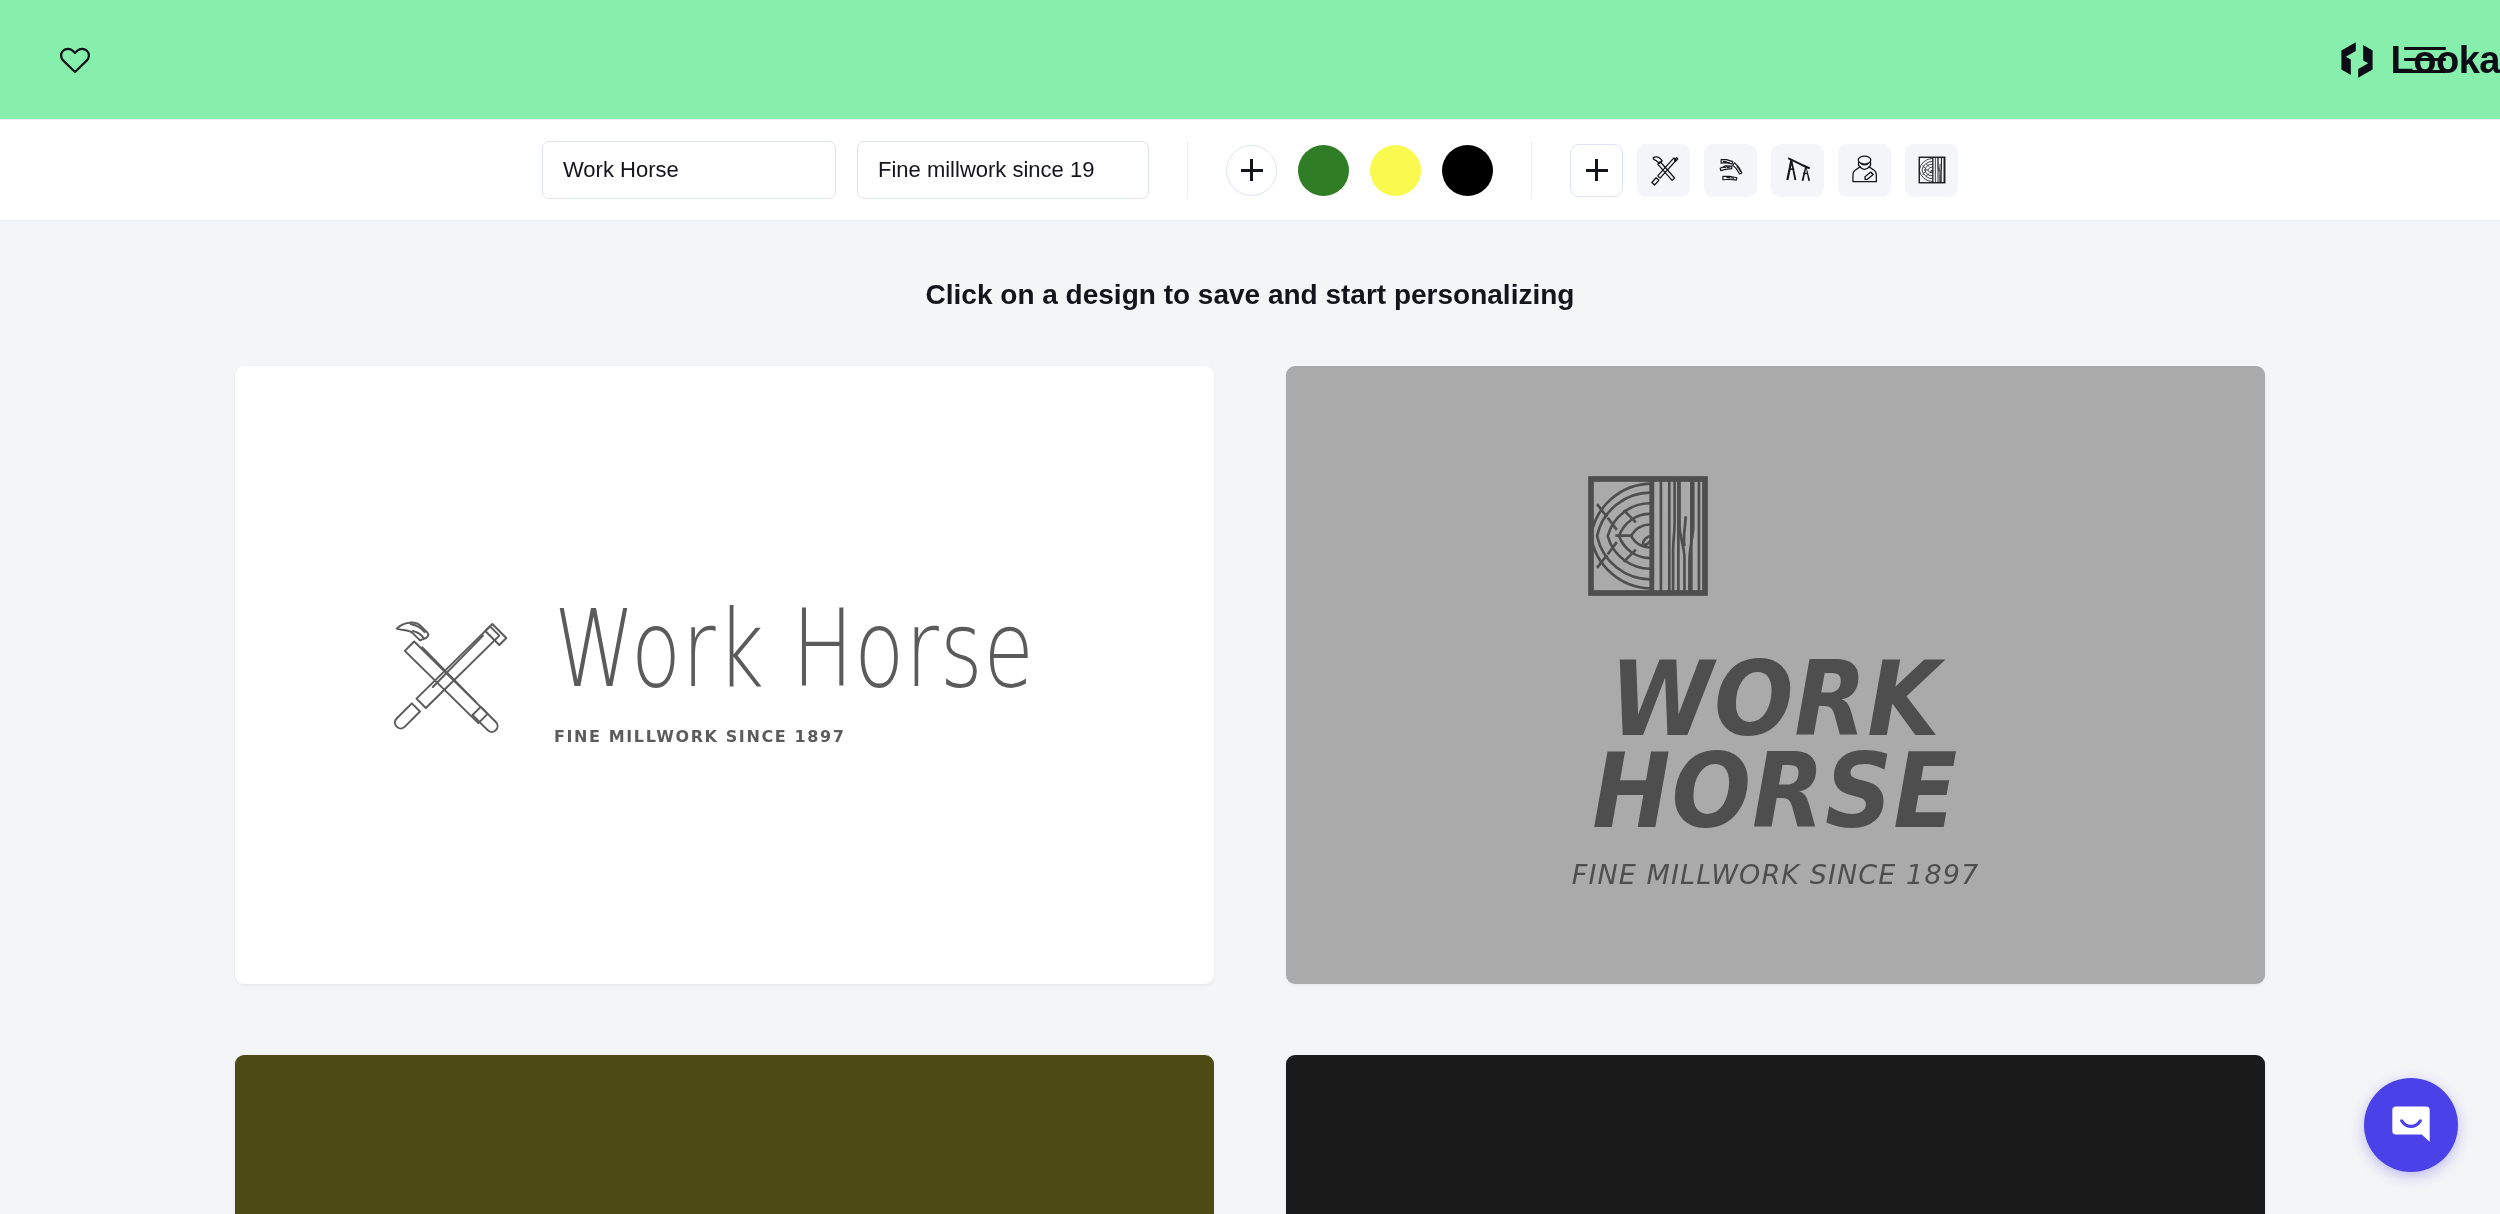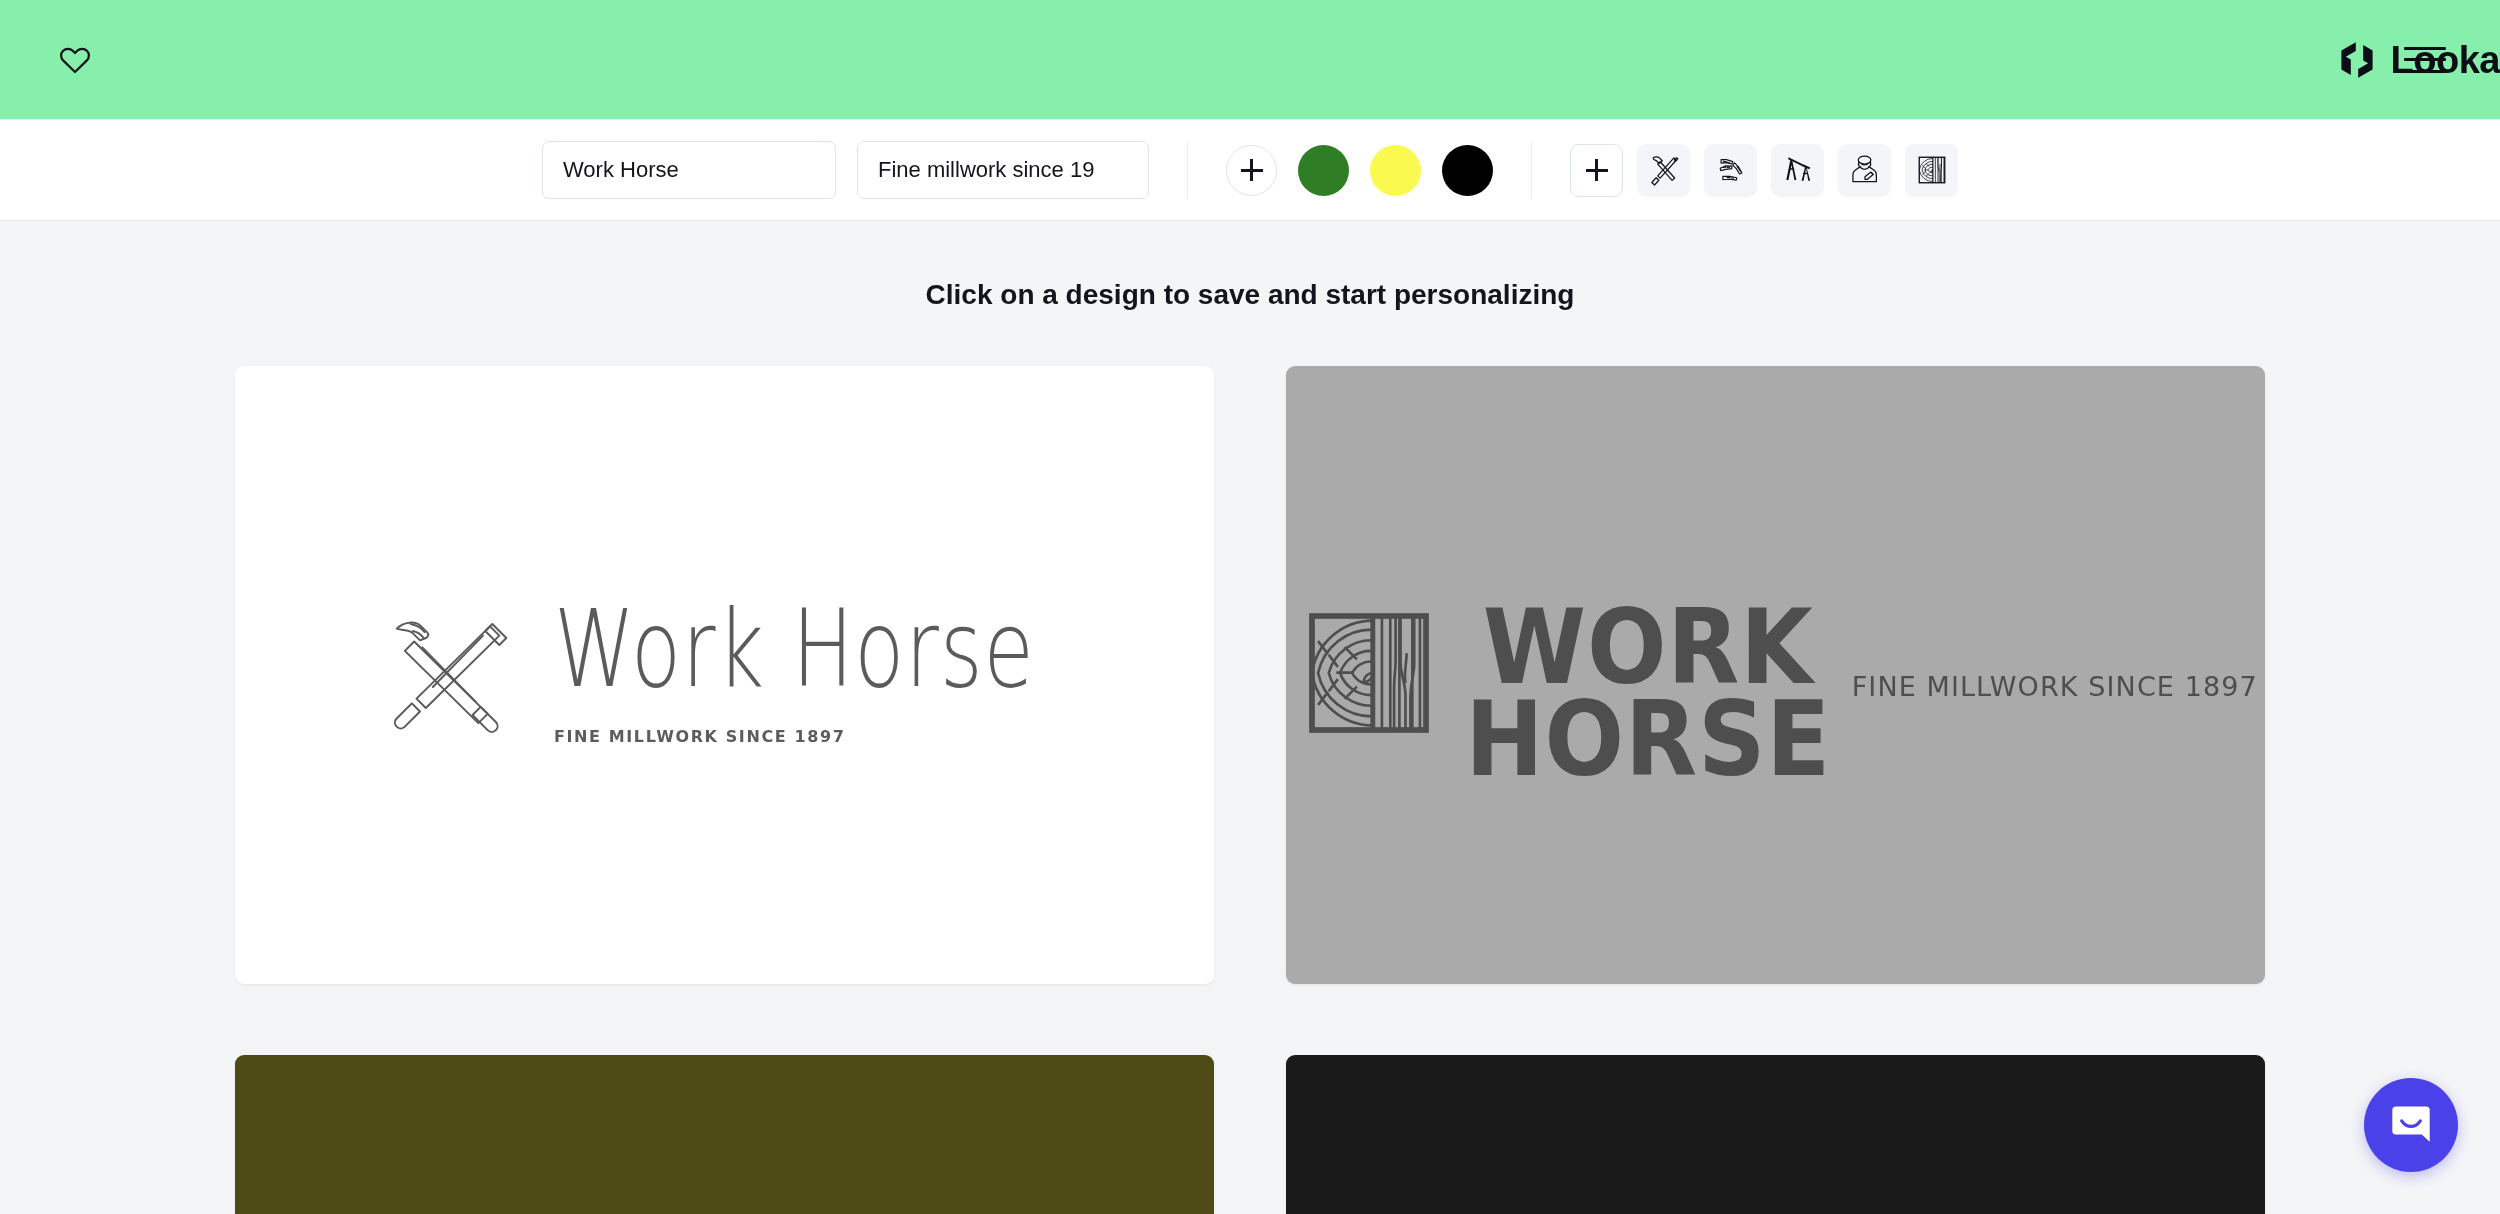--- a/index.html
+++ b/index.html
@@ -148,21 +148,21 @@
     transform-origin: left center;
   }
   .logo1-tag {
     margin-top: 34px;
     font-size: 16px; font-weight: 700; color: #5c5c5c;
     letter-spacing: 1.6px;
     font-family: "DejaVu Sans", sans-serif;
   }
 
   
-  .logo2 { display: flex; flex-direction: row; align-items: center; }
+  .logo2 { display: flex; flex-direction: column; align-items: flex-start; font-style: italic; }
   .logo2-word {
     font-size: 104px; font-weight: 700; color: #4e4e4e;
     line-height: 0.88; letter-spacing: 1px;
     font-family: "DejaVu Sans", sans-serif;
     transform: scaleX(0.9);
   }
   .logo2-words { margin-top: 38px; text-align: center; }
   .logo2-tag {
     margin-top: 22px;
     font-size: 27px; color: #4e4e4e; letter-spacing: 1.1px;

